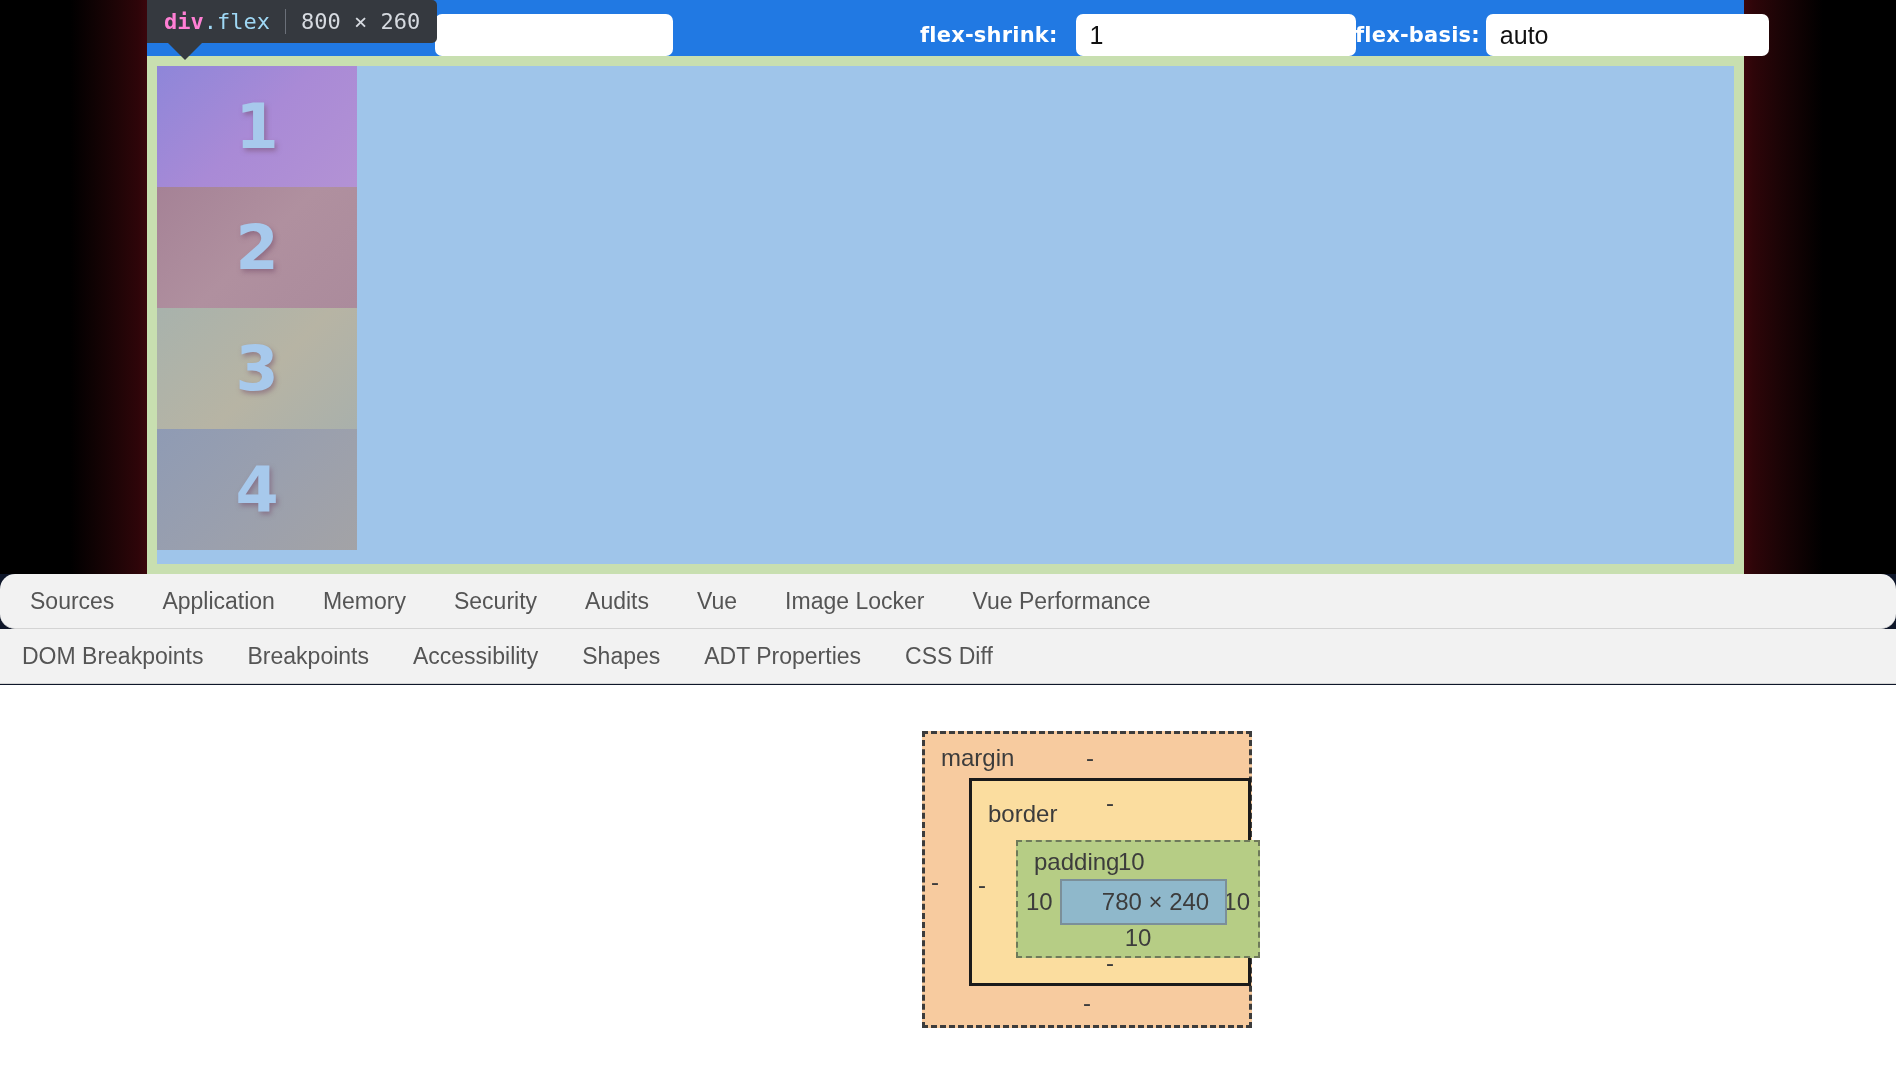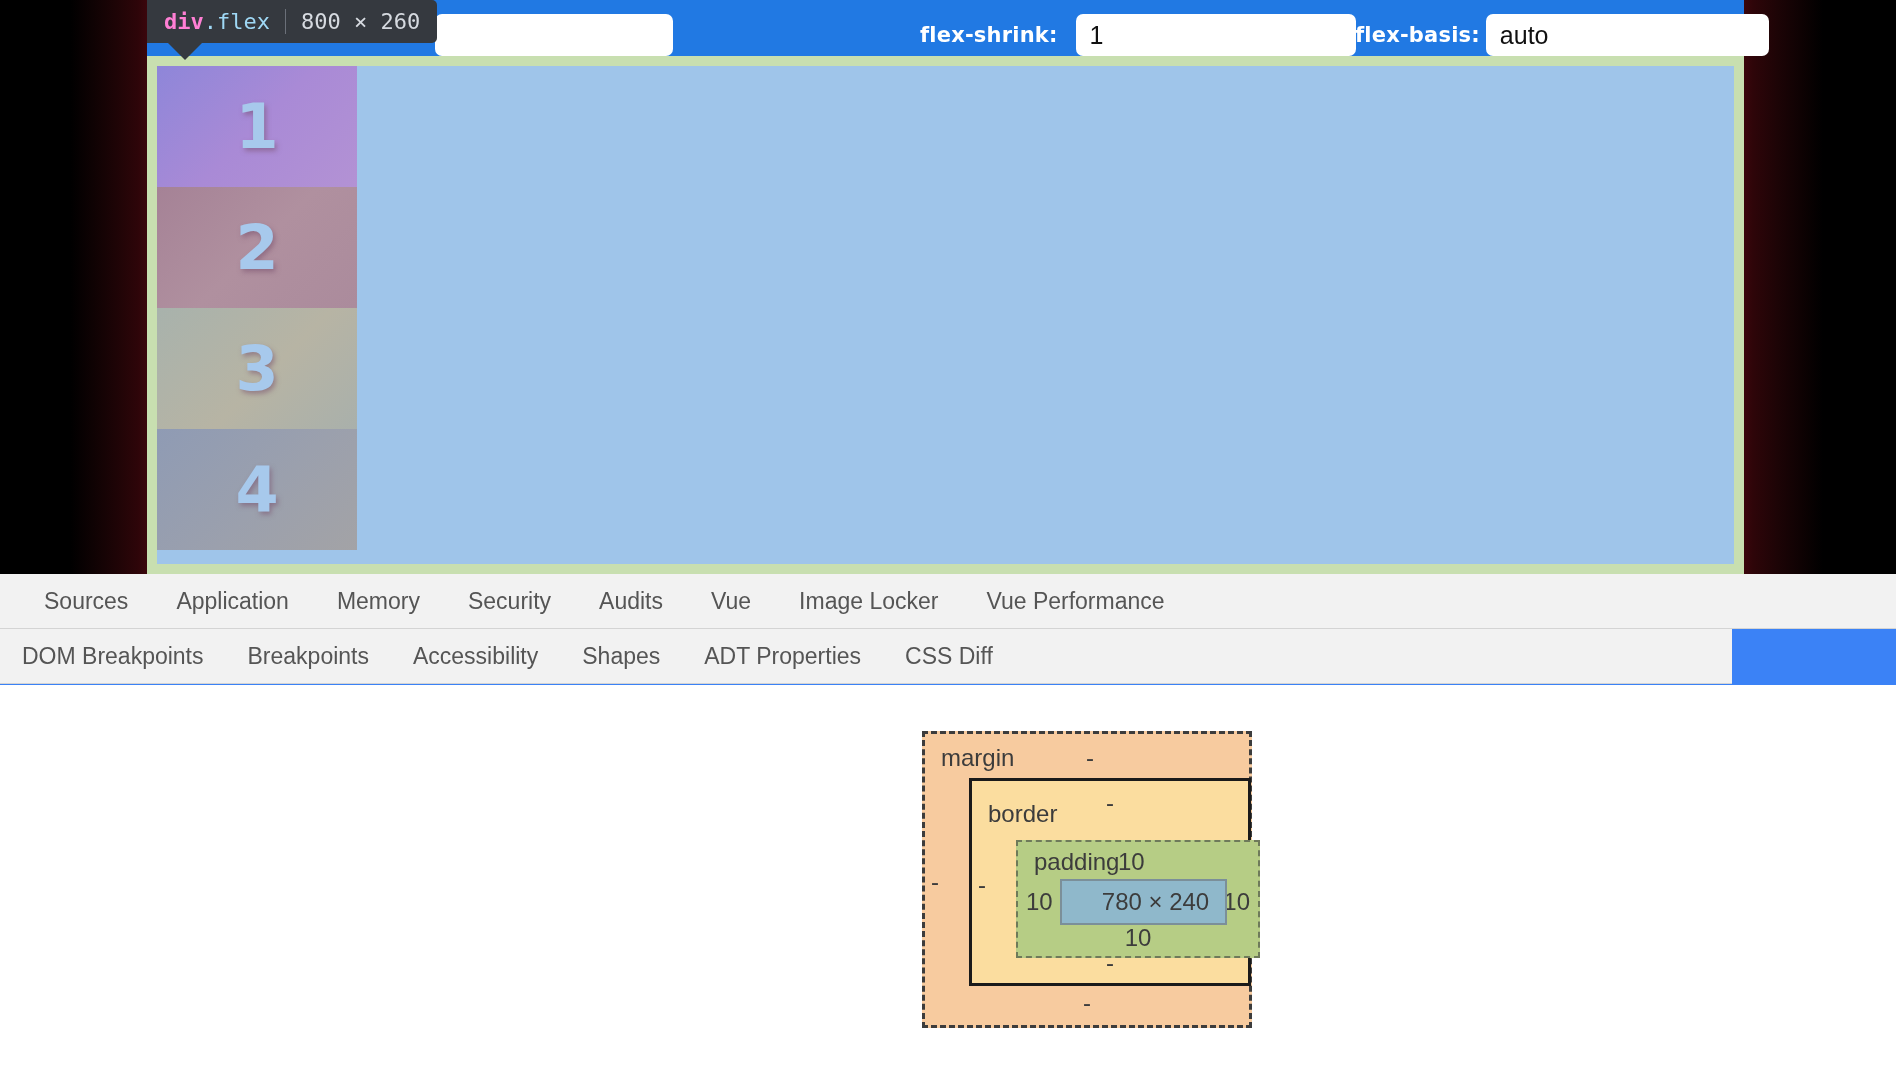--- a/index.html
+++ b/index.html
@@ -12,21 +12,21 @@
     height: 1072px;
     overflow: hidden;
     font-family: "Liberation Sans", sans-serif;
     position: relative;
   }
 
   
   #page {
     position: absolute;
     inset: 0;
-    background: #3b82f6;
+    background: #0f172a;
   }
 
   
   #viewport-area {
     position: absolute;
     left: 0; top: 0;
     width: 1896px;
     height: 574px;
     background: #000000;
     overflow: hidden;
@@ -171,35 +171,35 @@
     width: 1896px; height: 55px;
     background: #f2f2f2;
     border-bottom: 1px solid #d4d4d4;
     display: flex;
     align-items: center;
     box-sizing: border-box;
   }
   #tabs-row-2 {
     position: absolute;
     left: 0; top: 629px;
-    width: 1732px; height: 55px;
+    width: 1896px; height: 55px;
     background: #f2f2f2;
     border-bottom: 1px solid #d4d4d4;
     display: flex;
     align-items: center;
     box-sizing: border-box;
   }
   .tab-item {
     font-family: "Liberation Sans", sans-serif;
     font-size: 23px;
     color: #555555;
     white-space: nowrap;
     cursor: default;
   }
-  #tabs-row-1 { padding-left: 44px; gap: 48px; }
+  #tabs-row-1 { padding-left: 30px; gap: 48px; border-radius: 15px; }
   #tabs-row-2 { padding-left: 22px; gap: 44px; }
 
   
   #boxmodel-panel {
     position: absolute;
     left: 0; top: 685px;
     width: 1896px;
     height: 387px;
     background: #ffffff;
   }

